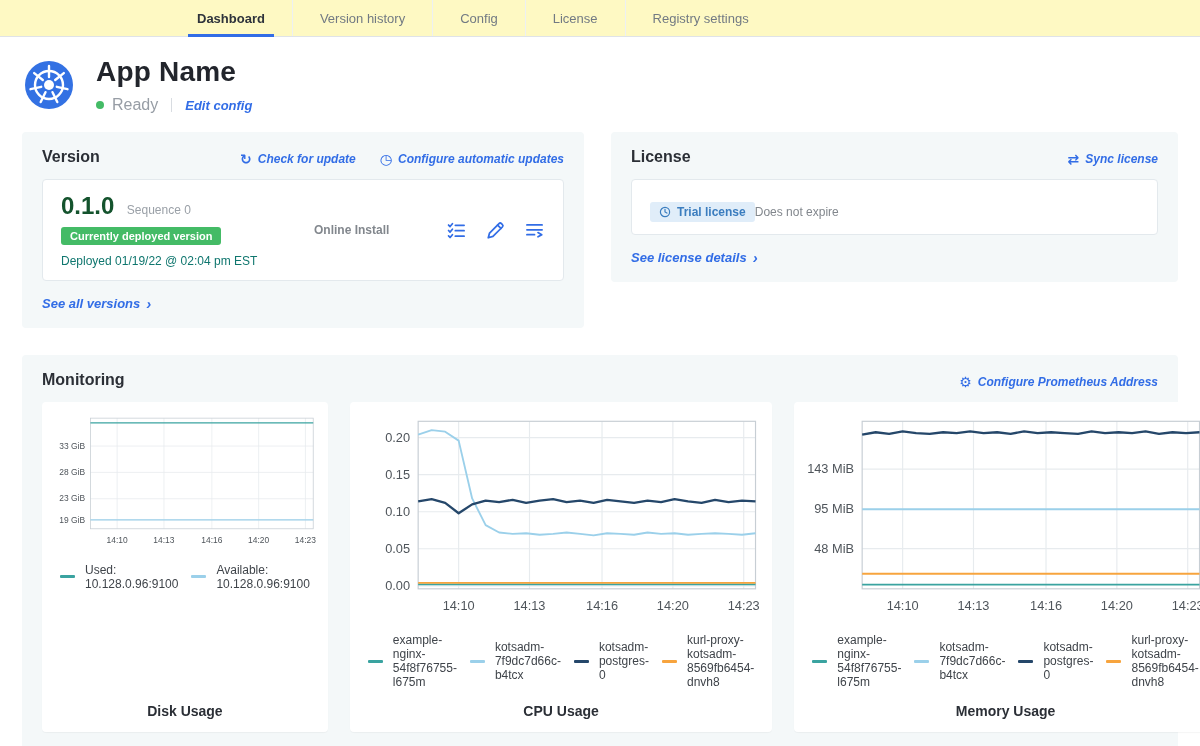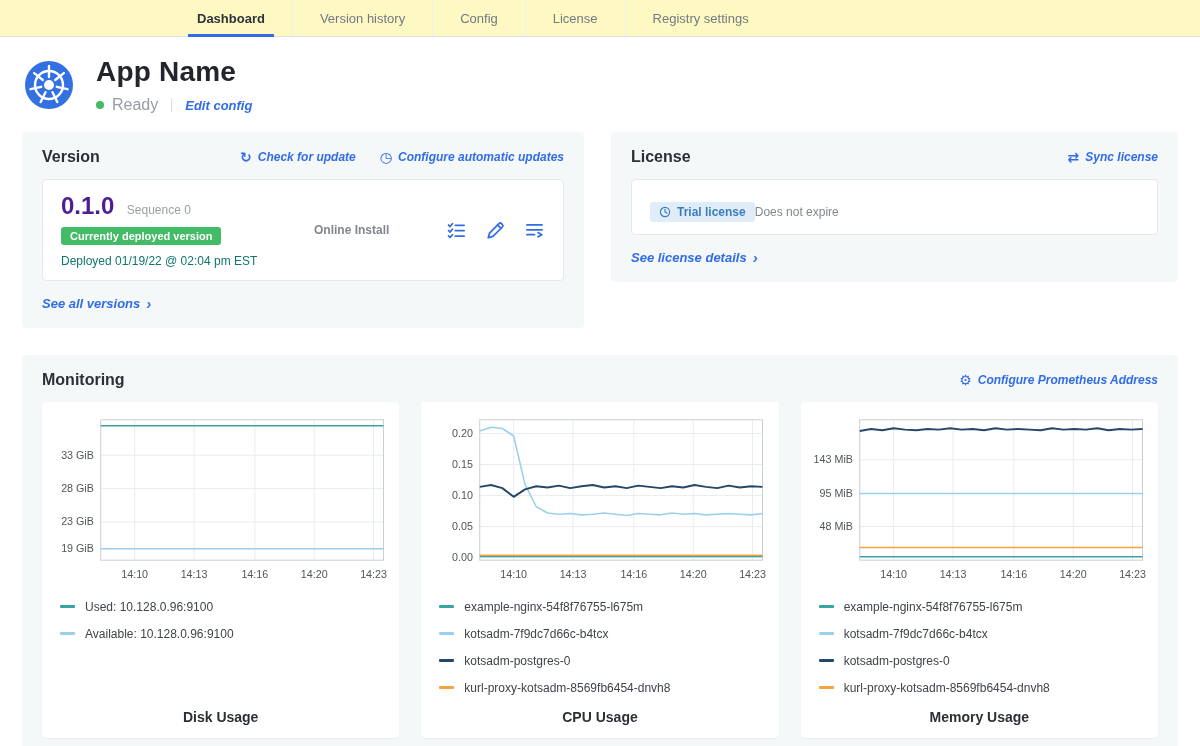--- a/index.html
+++ b/index.html
@@ -26,29 +26,29 @@
   .dot { width:8px; height:8px; border-radius:50%; background:#44bb66; }
   .status-text { color:#979da5; font-size:16px; }
   .vdiv { width:1px; height:14px; background:#d8dce1; margin:0 5px; }
   .link { color:#326de6; font-size:13px; font-weight:600; }
 
   
   .cards-row { display:flex; gap:27px; padding:10px 22px 0; align-items:flex-start; }
   .card { background:#f4f8f9; border-radius:4px; padding:16px 20px; }
   .version-card { width:562px; flex:none; }
   .license-card { flex:1; }
-  .card-head { display:flex; justify-content:space-between; align-items:center; }
+  .card-head { display:flex; justify-content:space-between; align-items:flex-end; }
   .card-title { font-size:16px; font-weight:700; margin:0; color:#2b2f36; }
   .head-links { display:flex; gap:24px; align-items:center; }
   .head-link { display:inline-flex; gap:6px; align-items:center; font-size:12px; font-weight:600; color:#326de6; }
   .glyph { font-size:14px; line-height:1; }
 
   .inner-card { background:#fff; border:1px solid #e3e9ed; border-radius:4px; margin-top:13px; padding:12px 18px; }
   .version-inner { display:flex; align-items:center; justify-content:space-between; }
-  .v-num { font-size:24px; font-weight:700; color:#4c1d95; }
+  .v-num { font-size:24px; font-weight:700; color:#14532d; }
   .v-seq { font-size:12px; color:#9aa0a7; margin-left:8px; }
   .badge-green { display:inline-block; background:#44bb66; color:#fff; font-size:11px; font-weight:600; padding:3px 9px; border-radius:3px; margin-top:7px; }
   .v-deployed { font-size:12px; color:#0f766e; margin-top:9px; }
   .v-mid { font-size:12px; color:#82878d; font-weight:600; }
   .v-icons { display:flex; gap:18px; align-items:center; }
   .action-icon { width:21px; height:21px; cursor:pointer; display:inline-flex; }
   .see-link { display:inline-flex; align-items:center; gap:6px; margin-top:15px; font-size:13px; }
   .chev { font-size:15px; font-weight:700; line-height:1; }
 
   .l-row1 { display:flex; align-items:baseline; gap:12px; }
@@ -56,21 +56,21 @@
   .l-channel { font-size:12px; color:#9fbedd; font-weight:600; }
   .l-row2 { display:flex; align-items:center; gap:0; margin-top:10px; }
   .trial-badge { display:inline-flex; align-items:center; gap:6px; background:#e0edf9; color:#3b7dbf; font-size:12px; font-weight:600; padding:3px 9px; border-radius:3px; }
   .l-exp { font-size:12px; color:#82878d; }
 
   
   .monitoring { margin:27px 22px 0; padding:16px 20px 18px; }
   .charts-row { display:flex; gap:22px; margin-top:13px; }
   .chart-card { flex:1; background:#fff; border-radius:4px; padding:10px 10px 13px; display:flex; flex-direction:column; box-shadow:0 1px 1px rgba(0,0,0,.04); }
   .chart-plot svg { display:block; width:100%; }
-  .legend { margin:14px 8px 0; display:flex; flex-direction:column; gap:13px; }
+  .legend { margin:14px 8px 0; display:flex; gap:13px; }
   .legend-row { display:flex; align-items:center; gap:10px; }
   .legend-swatch { width:15px; height:3px; border-radius:1px; flex:none; }
   .legend-label { font-size:12px; color:#3f444a; }
   .chart-title { margin-top:auto; padding-top:14px; text-align:center; font-weight:700; font-size:14px; color:#2b2f36; }
 </style>
 </head>
 <body>
 
 <nav class="nav">
   <div class="nav-tab active">Dashboard</div>

